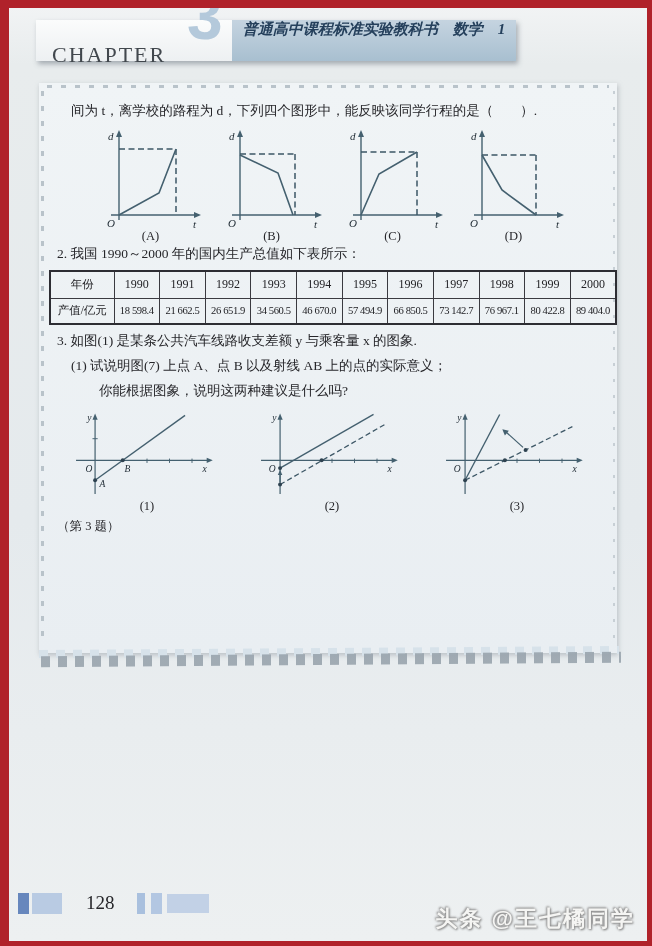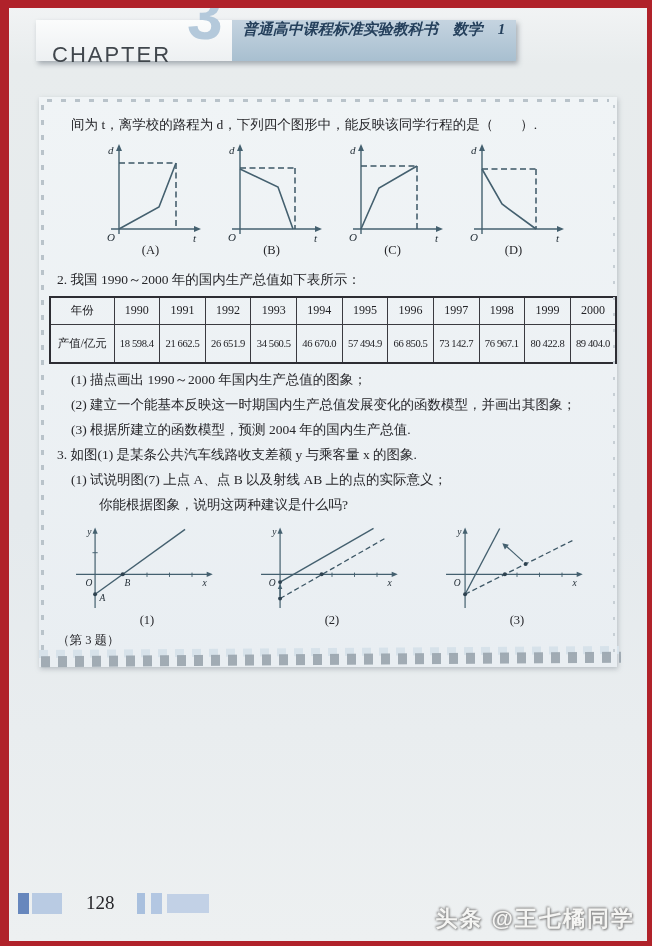--- a/index.html
+++ b/index.html
@@ -25,33 +25,33 @@
   .band-left {
     width:196px; padding-left:16px;
     background:linear-gradient(180deg,#fbfcfc,#edf0f2);
     display:flex; align-items:center;
   }
   .band-right {
     flex:1; background:linear-gradient(180deg,#c5d4e0,#a8bfd0);
     display:flex; justify-content:center;
   }
   .chapter-label {
-    font-family:Liberation Sans, sans-serif; font-size:22px;
+    font-family:Liberation Serif, serif; font-size:22px;
     letter-spacing:2px; color:#41474d; position:relative; z-index:2;margin-top:29px;
   }
   .chapter-number {
     position:absolute; left:178px; top:-26px; z-index:1;
     font-family:"Liberation Sans",sans-serif; font-weight:bold;
     font-size:64px; line-height:1.1; color:#b4c9db;
   }
   .book-title { font-size:15px; font-weight:bold; font-style:italic; color:#25405c; }
 
   
   .paper {
-    position:absolute; left:30px; top:89px; width:578px; height:570px;
+    position:absolute; left:30px; top:75px; width:578px; height:570px;
     background:linear-gradient(180deg,#f0f4f6,#e9eef2);
     box-shadow:1px 2px 5px rgba(95,105,115,.35);
     padding:14px 10px 0 18px;
   }
   .perf-top  { position:absolute; top:2px; left:8px; right:8px; height:3px;
     background:repeating-linear-gradient(90deg,#b9c3ca 0 5px,transparent 5px 14px); }
   .perf-left { position:absolute; top:8px; bottom:8px; left:2px; width:3px;
     background:repeating-linear-gradient(180deg,#b9c3ca 0 5px,transparent 5px 15px); }
   .perf-right{ position:absolute; top:8px; bottom:8px; right:2px; width:2px;
     background:repeating-linear-gradient(180deg,#c7cfd5 0 3px,transparent 3px 16px); }
@@ -61,21 +61,21 @@
     transform:rotate(-.4deg);
   }
   .torn-dark {
     position:absolute; left:32px; top:646px; width:580px; height:11px;
     background:repeating-linear-gradient(90deg,#99a4ad 0 9px,transparent 9px 17px);
     transform:rotate(-.45deg); opacity:.9;
   }
 
   .tline { font-size:13.5px; color:#26262a; line-height:1.45; margin:0; }
   .p1-intro  { margin:4px 0 0 14px; }
-  .p2-intro  { margin:12px 0 7px 0; }
+  .p2-intro  { margin:0 0 7px 0; }
   .p2-items p, .p3-items p { margin:5.5px 0; }
   .p2-items, .p3-items { margin-left:14px; }
   .p3-intro  { margin-top:6px; }
   .wrapped   { margin-left:28px !important; }
 
   
   .graphs-row1 { display:flex; justify-content:center; gap:13px; margin-top:6px; }
   .graph-block  { text-align:center; }
   .graph-label  { font-size:12.5px; color:#26262a; margin-top:-2px; }
   svg { display:block; }
@@ -87,21 +87,21 @@
   .tick { stroke:#44606f; stroke-width:1.1; }
   .gtxt { font:italic 11px "Liberation Serif",serif; fill:#242f38; }
 
   
   table.gdp { border-collapse:collapse; margin-left:-8px; width:568px;
     border:2px solid #2d2d33; table-layout:fixed; }
   .gdp th, .gdp td { border:1px solid #3a3a40; text-align:center;
     font-weight:normal; padding:0 1px; color:#222226; overflow:hidden; }
   .gdp col.c0 { width:64px; }
   .gdp tr.hrow  { height:27px; font-size:12px; }
-  .gdp tr.vrow  { height:39px; font-size:10.6px; letter-spacing:-.4px; }
+  .gdp tr.vrow  { height:26px; font-size:10.6px; letter-spacing:-.4px; }
   .gdp .rowhead { font-size:11.5px; letter-spacing:0; }
 
   
   .graphs-row2 { display:flex; justify-content:space-between; margin-top:10px; padding:0 2px; }
   .caption { font-size:12.5px; color:#26262a; margin-top:4px; }
 
   
   .page-footer { position:absolute; left:9px; top:884px; height:22px;
     display:flex; align-items:center; }
   .blk { height:21px; display:inline-block; }
@@ -239,25 +239,20 @@
         <td>57 494.9</td>
         <td>66 850.5</td>
         <td>73 142.7</td>
         <td>76 967.1</td>
         <td>80 422.8</td>
         <td>89 404.0</td>
       </tr>
     </tbody>
       </table>
 
-    <div class="p2-items">
-      <p class="tline">(1) 描点画出 1990～2000 年国内生产总值的图象；</p>
-      <p class="tline">(2) 建立一个能基本反映这一时期国内生产总值发展变化的函数模型，并画出其图象；</p>
-      <p class="tline">(3) 根据所建立的函数模型，预测 2004 年的国内生产总值.</p>
-    </div>
 
     <p class="tline p3-intro">3. 如图(1) 是某条公共汽车线路收支差额 y 与乘客量 x 的图象.</p>
     <div class="p3-items">
       <p class="tline">(1) 试说明图(7) 上点 A、点 B 以及射线 AB 上的点的实际意义；</p>
       <p class="tline wrapped">你能根据图象，说明这两种建议是什么吗?</p>
     </div>
 
     <div class="graphs-row2">
 
       <div class="graph-block">

